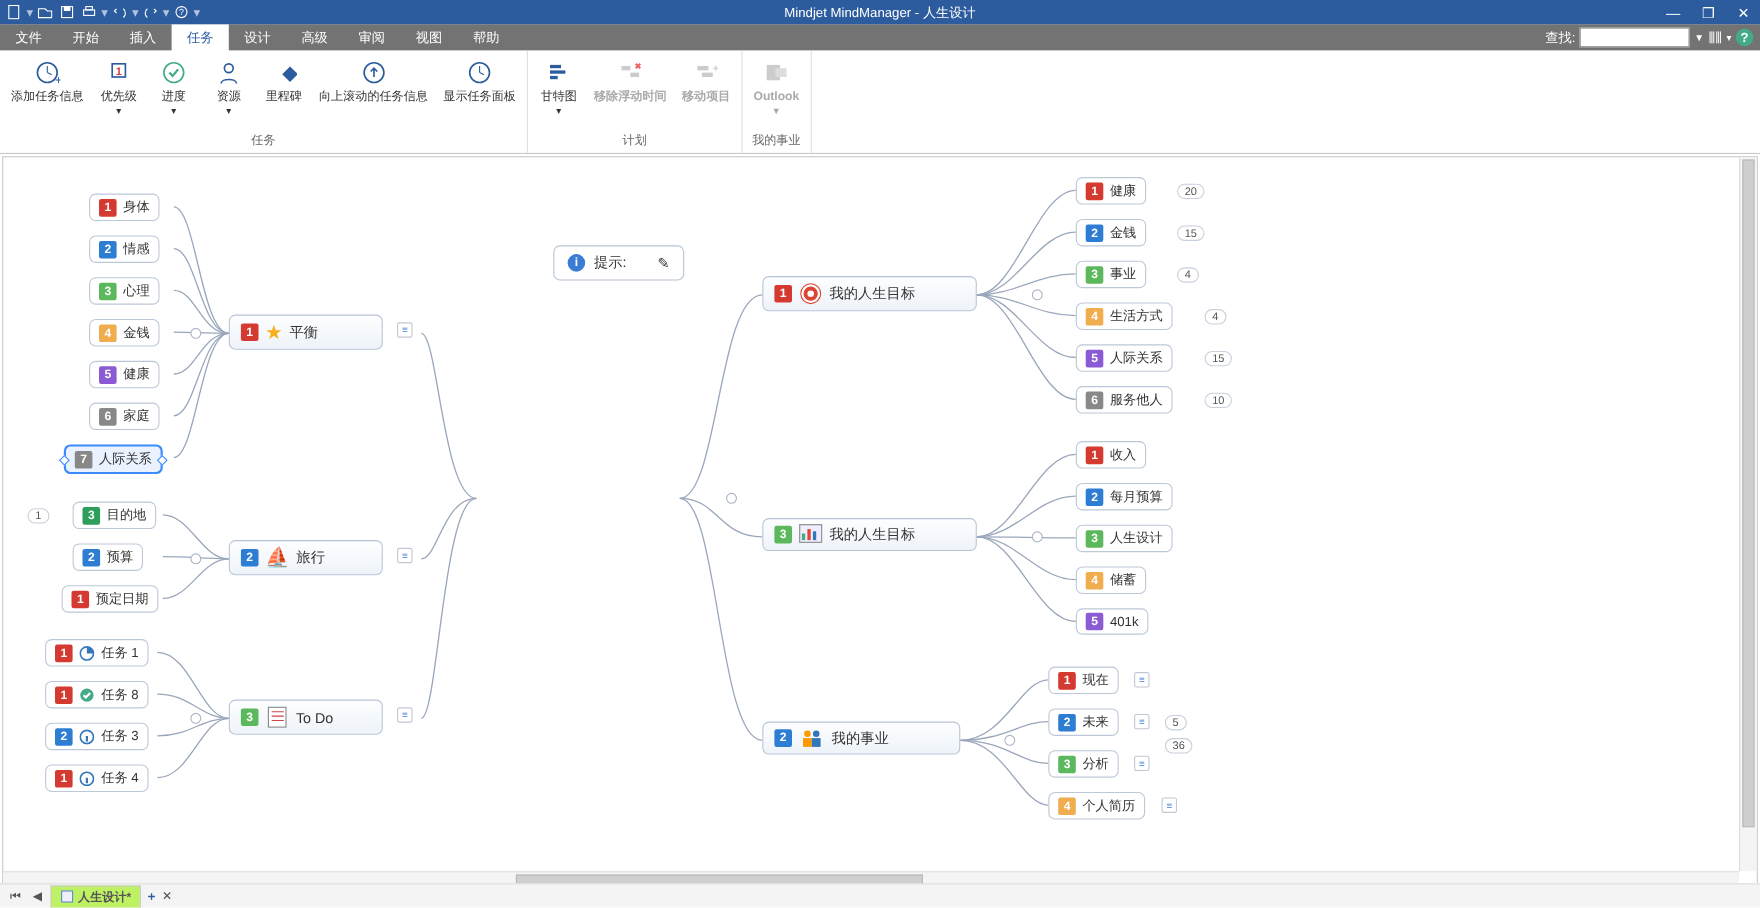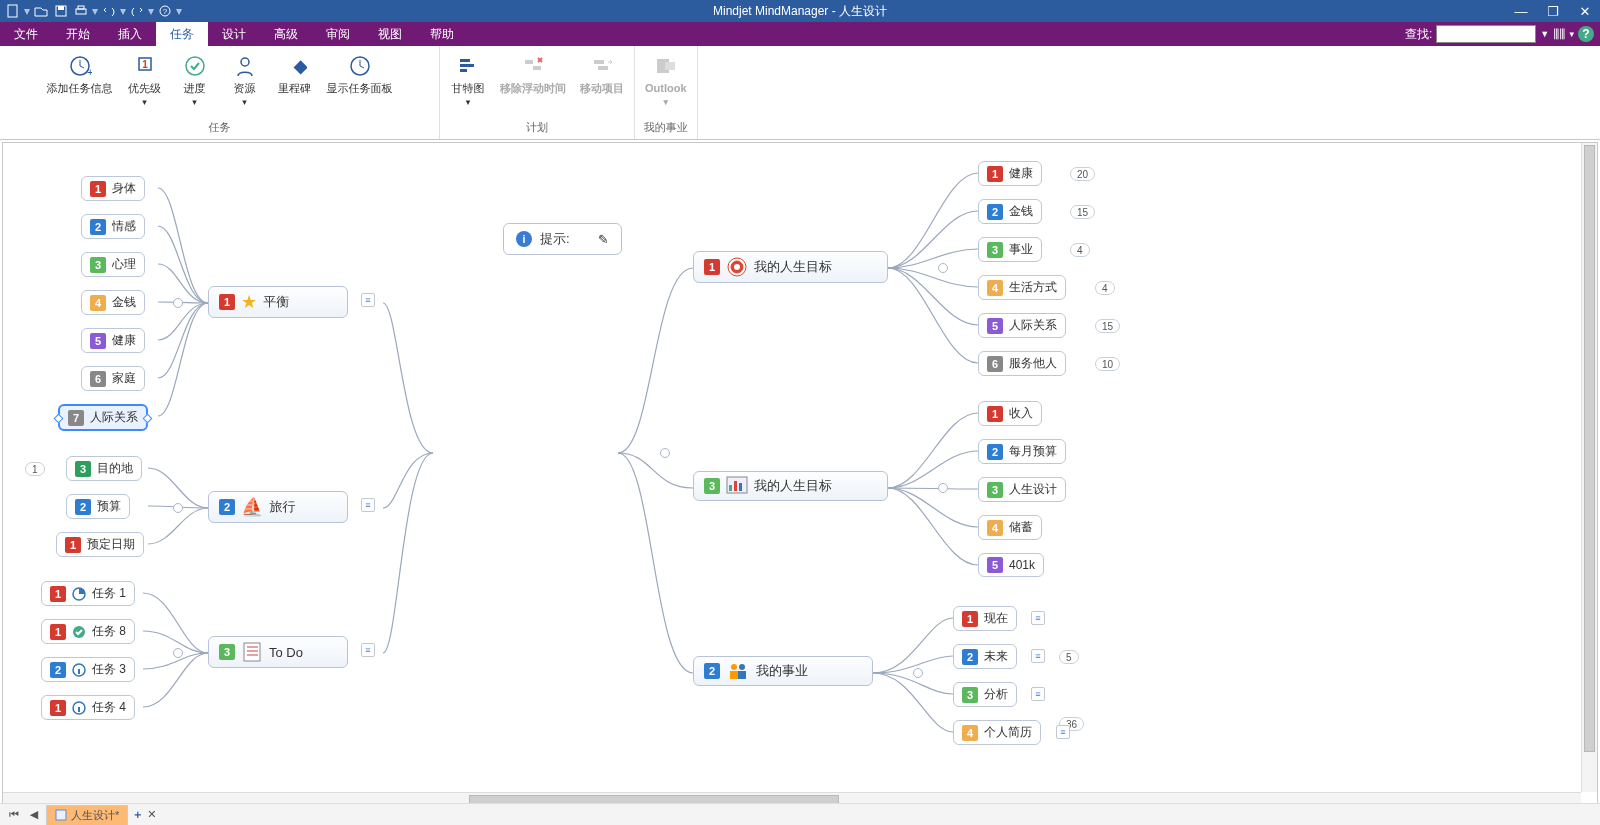--- a/index.html
+++ b/index.html
@@ -8,21 +8,21 @@
 
 .titlebar { background: #2c5b9e; height: 22px; display: flex; align-items: center; color: #fff; position: relative; }
 .titlebar .qat { display: flex; align-items: center; gap: 2px; padding-left: 4px; }
 .titlebar .qat-btn { width: 18px; height: 18px; display: flex; align-items: center; justify-content: center; cursor: pointer; }
 .titlebar .qat-sep { width: 6px; text-align: center; color: #b0c4de; }
 .titlebar .title-center { position: absolute; left: 50%; transform: translateX(-50%); font-size: 12px; text-align: right; }
 .titlebar .win-controls { margin-left: auto; display: flex; gap: 2px; }
 .titlebar .win-btn { width: 30px; height: 22px; display: flex; align-items: center; justify-content: center; cursor: pointer; font-size: 13px; }
 
 
-.menubar { background: #701a75; height: 24px; display: flex; align-items: center; color: #fff; }
+.menubar { background: #737373; height: 24px; display: flex; align-items: center; color: #fff; }
 .menu-item { padding: 4px 14px; cursor: pointer; font-size: 12px; }
 .menu-item.active { background: #fff; color: #2c5b9e; }
 .menu-spacer { flex: 1; }
 .search-area { display: flex; align-items: center; gap: 4px; padding-right: 6px; color: #fff; }
 .search-box { width: 100px; height: 18px; background: #fff; border: 1px solid #888; }
 .dd { font-size: 9px; }
 
 
 .ribbon { background: #fff; height: 94px; border-bottom: 1px solid #c8c8c8; display: flex; }
 .ribbon-group { border-right: 1px solid #e0e0e0; padding: 4px 6px 2px 6px; display: flex; flex-direction: column; align-items: center; }
@@ -60,21 +60,21 @@
 .tipbox { position: absolute; background: #fff; border: 1px solid #b8c4d6; border-radius: 6px; padding: 6px 12px; display: flex; align-items: center; gap: 8px; font-size: 13px; }
 
 
 .hscroll { position: absolute; bottom: 0; left: 0; right: 16px; height: 16px; background: #f4f4f4; border-top: 1px solid #ddd; }
 .hscroll-thumb { position: absolute; left: 466px; width: 370px; top: 2px; bottom: 2px; background: #cfcfcf; border: 1px solid #b8b8b8; }
 .vscroll { position: absolute; right: 0; top: 0; bottom: 16px; width: 16px; background: #f4f4f4; border-left: 1px solid #ddd; }
 .vscroll-thumb { position: absolute; top: 2px; bottom: 40px; left: 2px; right: 2px; background: #cfcfcf; border: 1px solid #b8b8b8; }
 
 .tabstrip { position: absolute; left: 0; bottom: 0; height: 22px; width: 100%; background: #f4f4f4; border-top: 1px solid #ddd; display: flex; align-items: center; padding-left: 6px; gap: 4px; font-size: 11px; color: #555; }
 .tabstrip .nav { width: 16px; text-align: center; cursor: pointer; }
-.tabstrip .tab { background: #fdba74; border: 1px solid #ccc; border-bottom: none; padding: 2px 8px; display: flex; align-items: center; gap: 4px; }
+.tabstrip .tab { background: #bef264; border: 1px solid #ccc; border-bottom: none; padding: 2px 8px; display: flex; align-items: center; gap: 4px; font-weight: bold; }
 
 
 .ico { width: 24px; height: 24px; }
 .star { color: #f5b01a; font-size: 18px; }
 .circle-info { width: 16px; height: 16px; border-radius: 50%; background: #3a7bd5; color: #fff; font-size: 11px; display: flex; align-items: center; justify-content: center; font-weight: bold; }
 </style>
 </head>
 <body>
 
 <div class="titlebar">
@@ -198,20 +198,29 @@
             <svg class="ico">
               <rect x="12" y="4" width="10" height="10" transform="rotate(45 12 12)" fill="#2c5b9e"></rect>
             </svg>
           </div>
           <div class="ribbon-label">里程碑</div>
         </div>
       <div class="ribbon-btn">
           <div class="ribbon-icon">
             <svg class="ico">
               <circle cx="12" cy="12" r="9" fill="none" stroke="#2c5b9e" stroke-width="1.5"></circle>
+              <path d="M12 16V8M9 11l3-3 3 3" fill="none" stroke="#2c5b9e" stroke-width="1.5"></path>
+            </svg>
+          </div>
+          <div class="ribbon-label">向上滚动的任务信息</div>
+        </div>
+      <div class="ribbon-btn">
+          <div class="ribbon-icon">
+            <svg class="ico">
+              <circle cx="12" cy="12" r="9" fill="none" stroke="#2c5b9e" stroke-width="1.5"></circle>
               <line x1="12" y1="12" x2="12" y2="6" stroke="#2c5b9e"></line>
               <line x1="12" y1="12" x2="16" y2="14" stroke="#2c5b9e"></line>
             </svg>
           </div>
           <div class="ribbon-label">显示任务面板</div>
         </div>
     </div>
     <div class="ribbon-group-title">任务</div>
   </div>
 
@@ -419,21 +428,21 @@
         <span class="numbadge nb-blue">2</span>
         <span>未来</span>
       </div>
     <div class="note-icon" style="left:1028px; top:506px">≡</div>
     <div class="pill" style="left:1056px; top:507px">5</div>
     <div class="node leaf" style="left:950px; top:539px">
         <span class="numbadge nb-green">3</span>
         <span>分析</span>
       </div>
     <div class="note-icon" style="left:1028px; top:544px">≡</div>
-    <div class="pill" style="left:1056px; top:574px">36</div>
+    <div class="pill" style="left:1056px; top:528px">36</div>
     <div class="node leaf" style="left:950px; top:577px">
         <span class="numbadge nb-yellow">4</span>
         <span>个人简历</span>
       </div>
     <div class="note-icon" style="left:1053px; top:582px">≡</div>
 
     <div class="node" style="left:205px; top:143px; width:140px">
       <span class="numbadge nb-red">1</span>
       <span class="star">★</span>
       <span>平衡</span>

